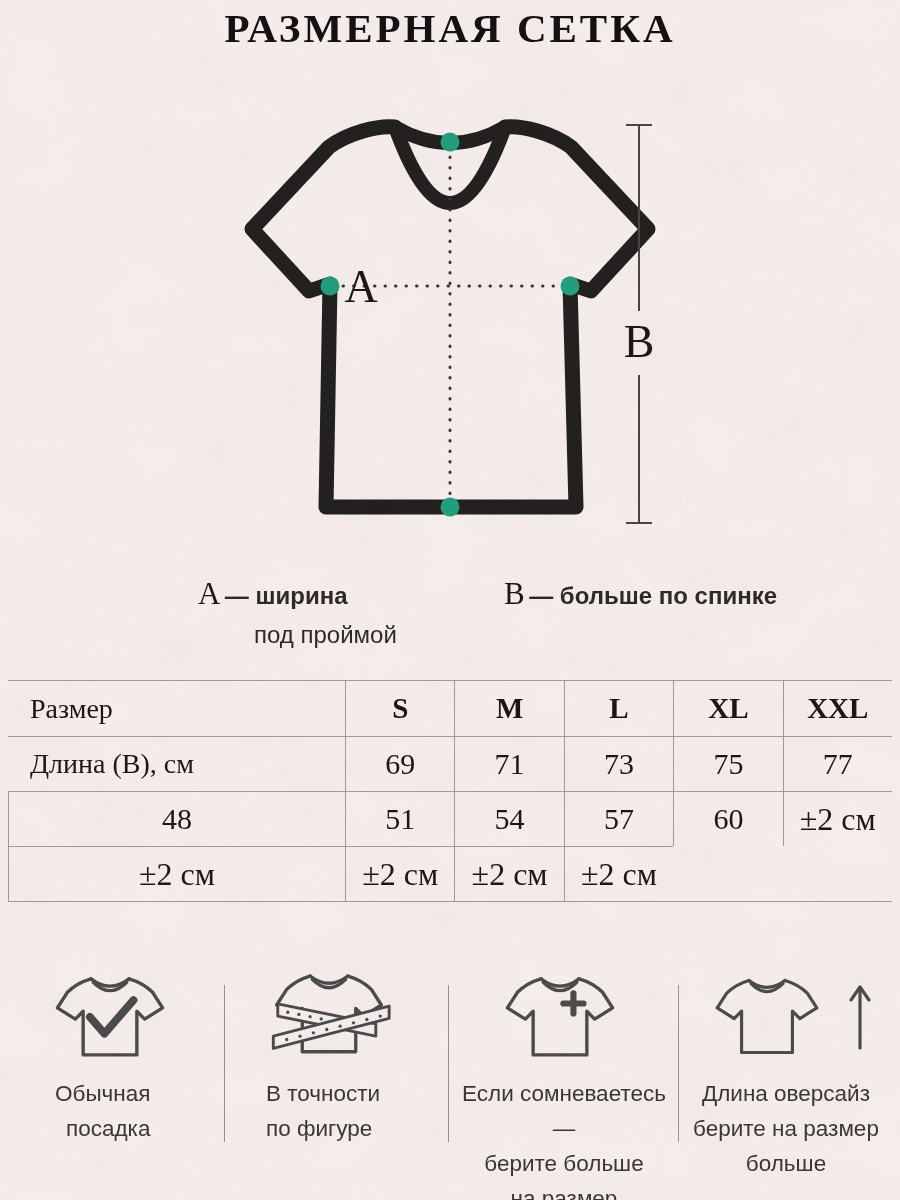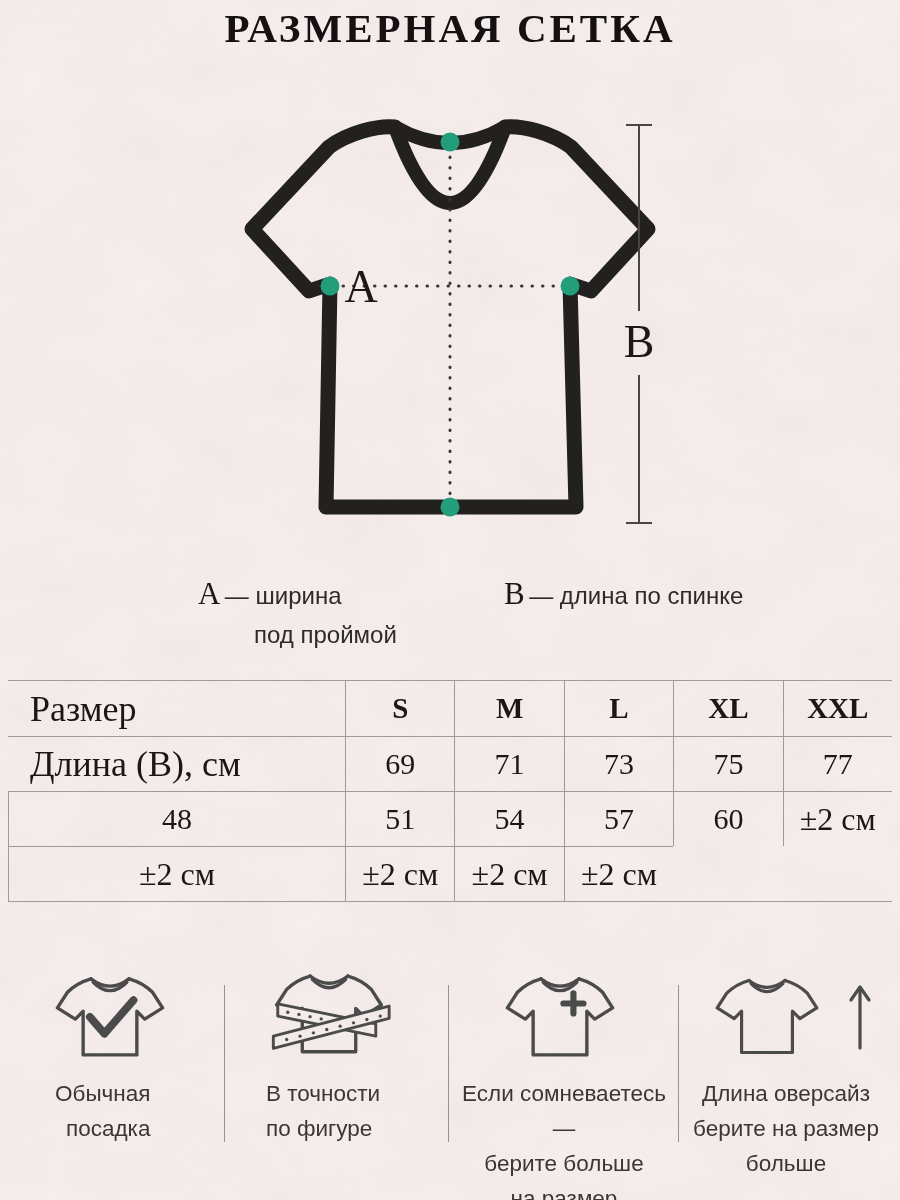--- a/index.html
+++ b/index.html
@@ -15,33 +15,33 @@
     position:absolute; top:4px; left:0; width:900px;
     text-align:center; font-family:"Liberation Serif", serif;
     font-size:41px; font-weight:bold; letter-spacing:3px; color:#151011;
   }
 
   .diagram-svg { position:absolute; left:230px; top:103px; }
 
   .legend-a { position:absolute; left:198px; top:576px; line-height:36px; }
   .legend-b { position:absolute; left:504px; top:576px; line-height:36px; }
   .legend-letter { font-family:"Liberation Serif", serif; font-size:31px; color:#1d1717; }
-  .legend-text { font-size:24px; color:#2e2a2a; }
+  .legend-text { font-size:24px; color:#2e2a2a;font-weight:bold; }
   .legend-line2 { margin-left:56px; font-size:24px; color:#2e2a2a; }
 
   .size-table {
     position:absolute; left:8px; top:680px; width:884px;
     display:grid; grid-template-columns:337px repeat(5,1fr); grid-auto-rows:55px;
     border-top:1px solid #a49b9a; border-bottom:1px solid #a49b9a;
     font-family:"Liberation Serif", serif; color:#1d1616;
   }
   .td { display:flex; align-items:center; }
   .bl { border-left:1px solid #a49b9a; }
   .bt { border-top:1px solid #a49b9a;text-align:center; }
-  .cell-label { font-size:36px; padding-left:22px; }
+  .cell-label { font-size:28px; padding-left:22px; }
   .cell-size  { font-size:29px; justify-content:center; font-weight:bold; }
   .cell-num   { font-size:30px; justify-content:center; }
   .cell-tol   { font-size:32px; justify-content:center; }
 
   .fit-icon { position:absolute; }
   .fit-divider { position:absolute; top:985px; width:1px; height:157px; background:#9b9494; }
   .cap { position:absolute; top:1076px; font-size:22.5px; line-height:35px; color:#3b3737; }
   .cap-1 { left:55px;text-align:right; }
   .cap-2 { left:266px; }
   .cap-3 { left:448px; width:232px; text-align:center; }
@@ -83,21 +83,21 @@
 
   <div class="legend-a">
     <div>
       <span class="legend-letter">А</span>
       <span class="legend-text">— ширина</span>
     </div>
     <div class="legend-line2">под проймой</div>
   </div>
   <div class="legend-b">
     <span class="legend-letter">В</span>
-    <span class="legend-text">— длина по спинке</span>
+    <span class="legend-text">— больше по спинке</span>
   </div>
 
   <div class="size-table">
     <div class="td cell-label">Размер</div>
     <div class="td cell-size bl">S</div>
     <div class="td cell-size bl">M</div>
     <div class="td cell-size bl">L</div>
     <div class="td cell-size bl">XL</div>
     <div class="td cell-size bl">XXL</div>
 

